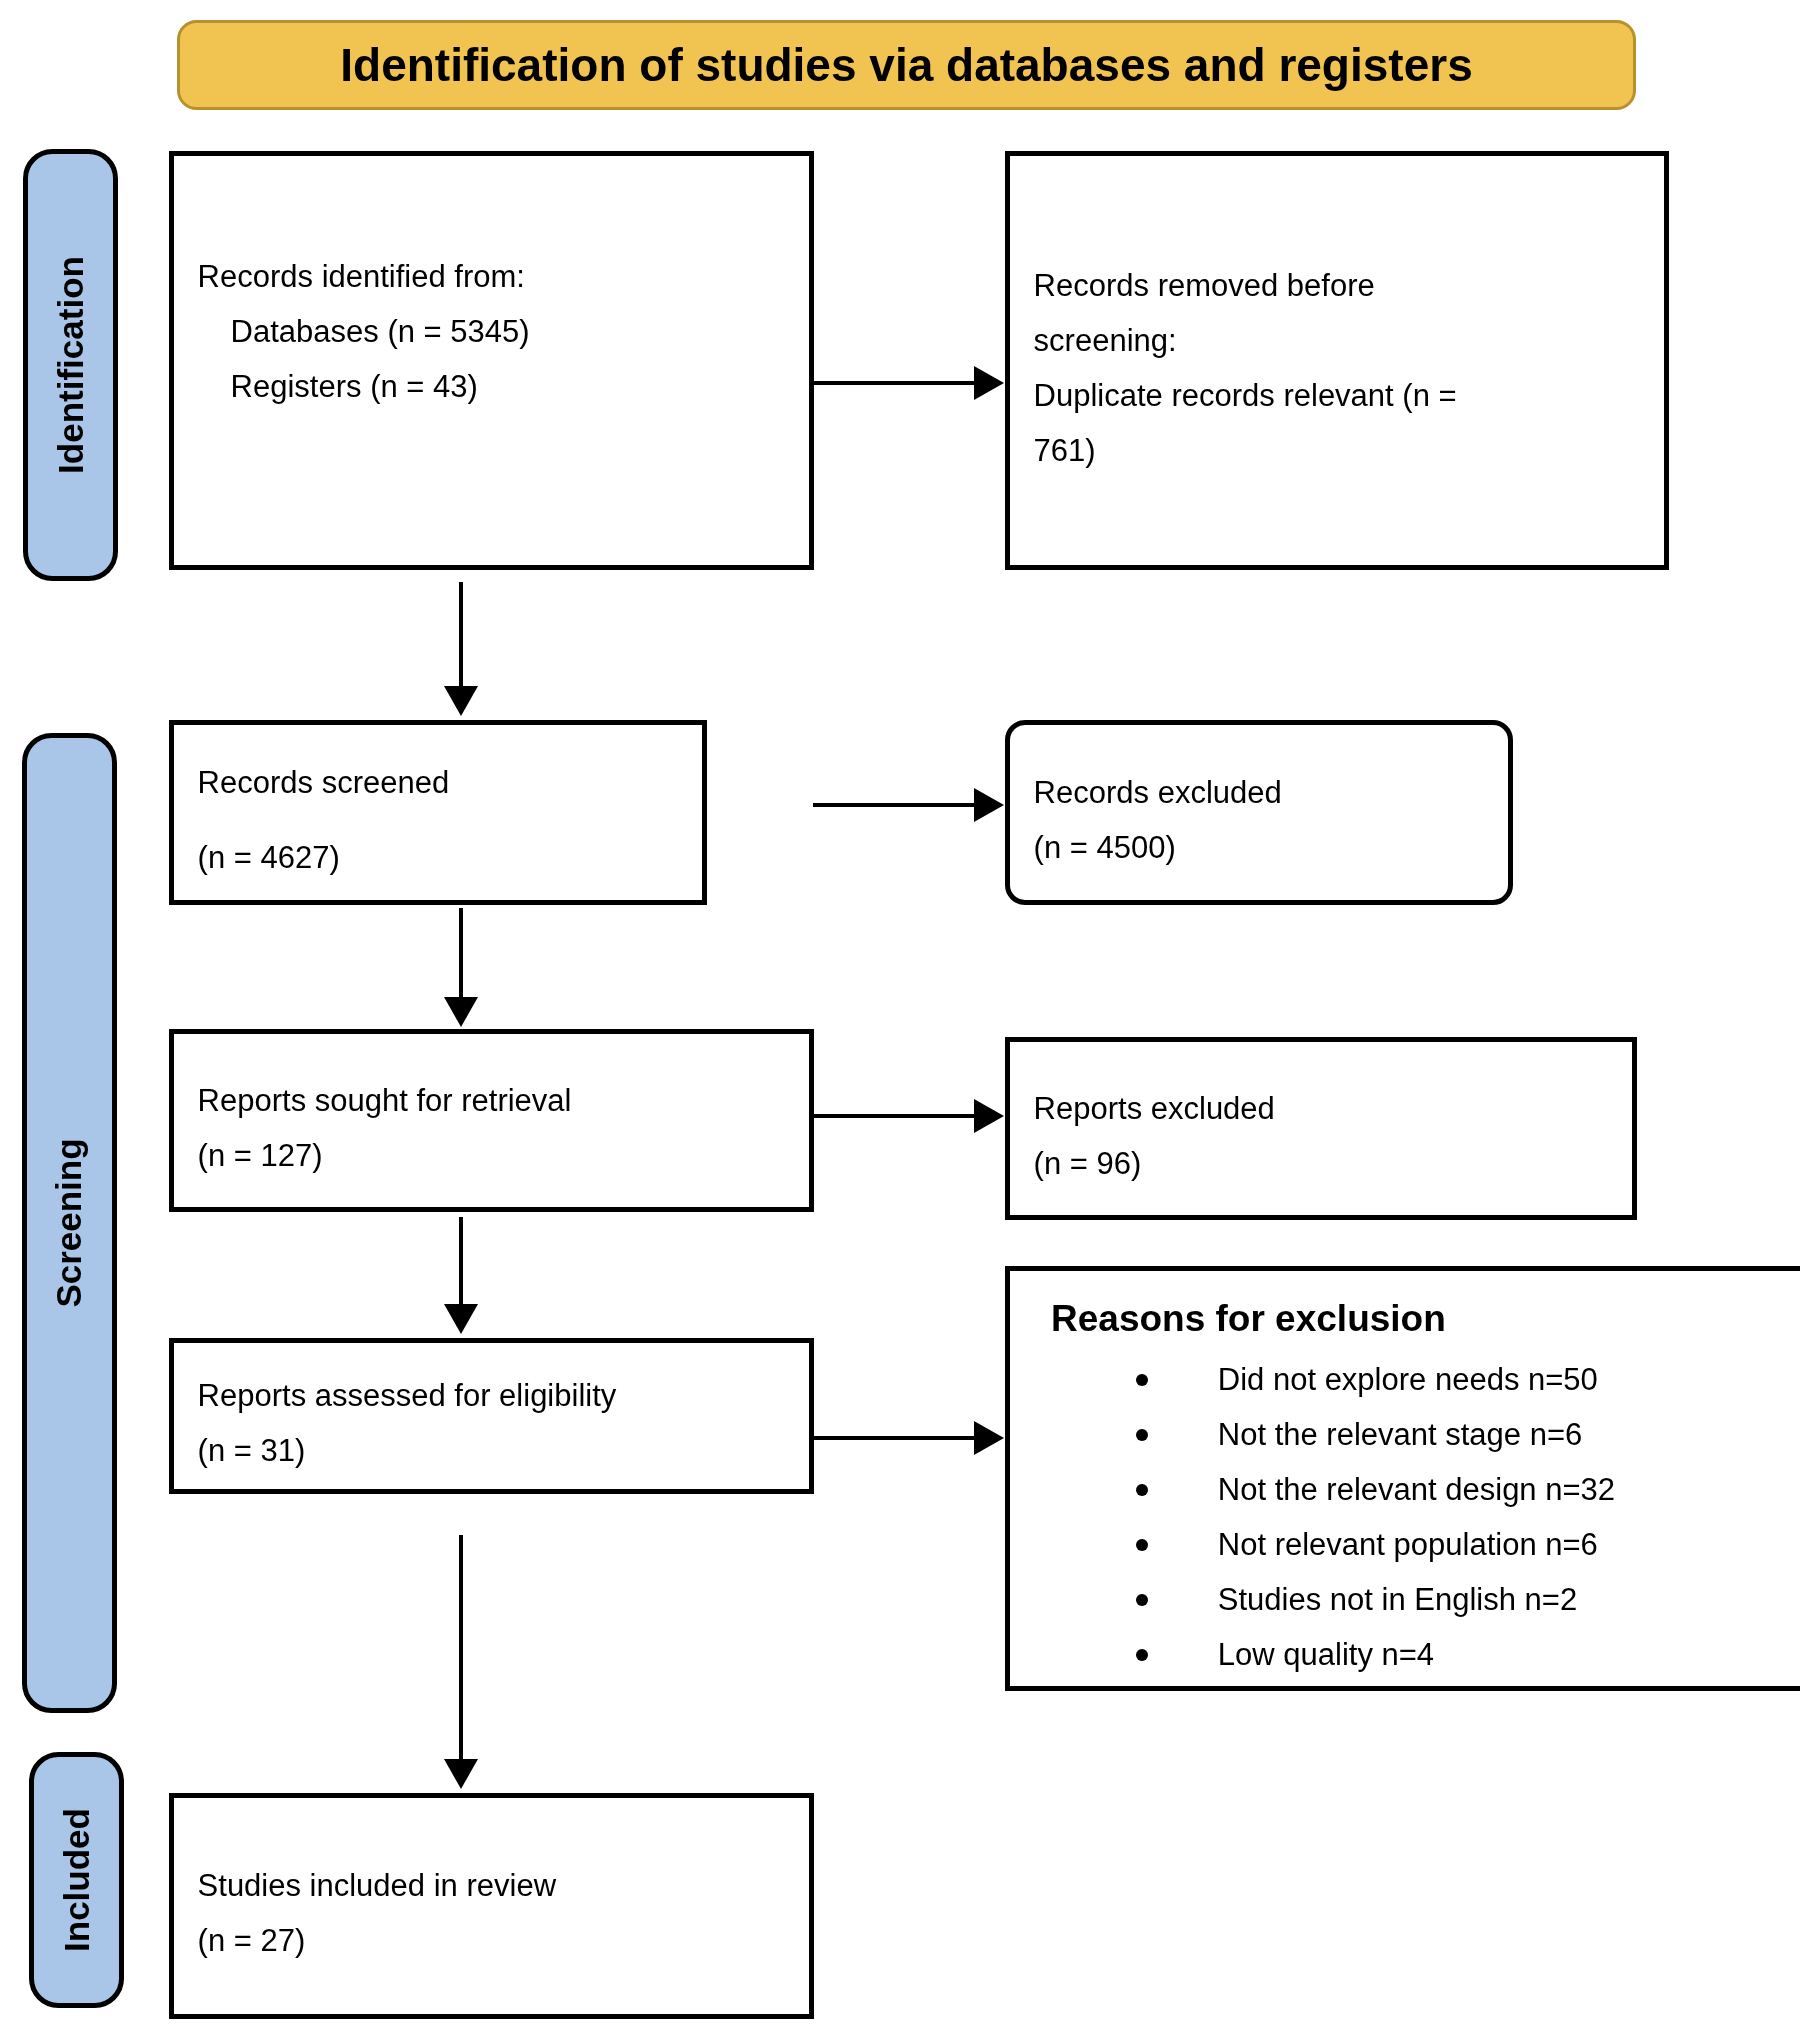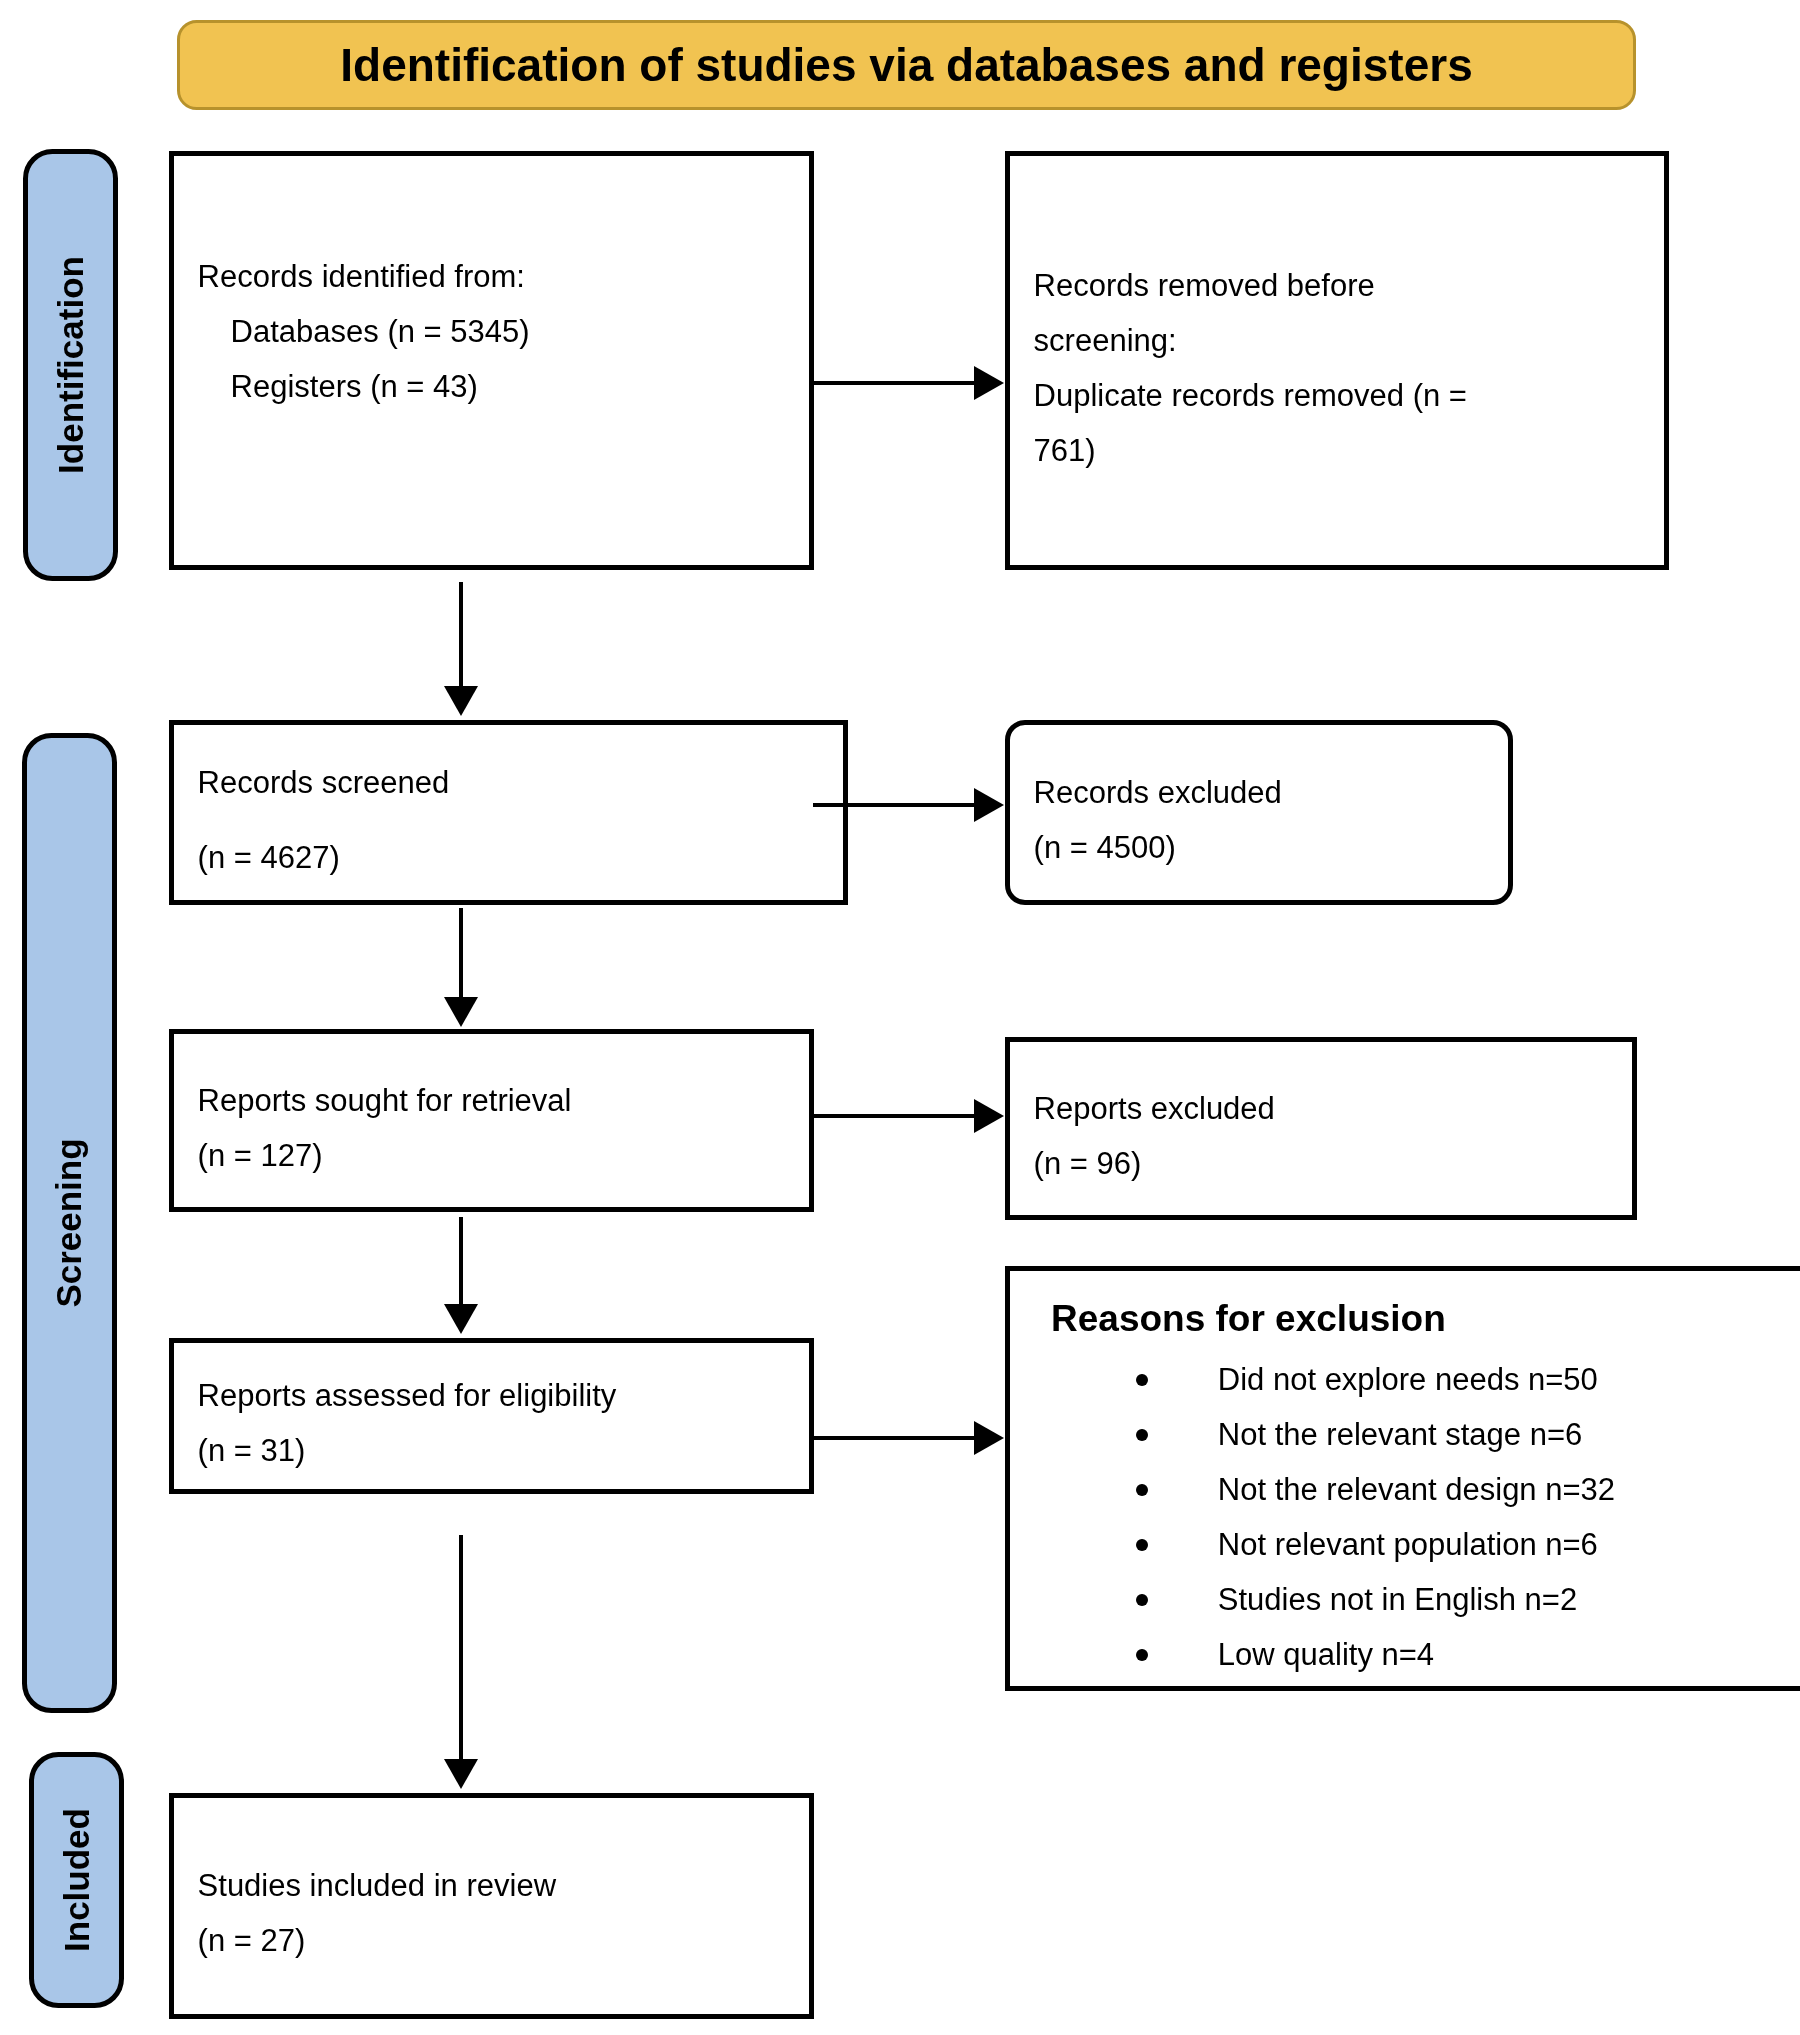--- a/index.html
+++ b/index.html
@@ -53,21 +53,21 @@
     background:var(--paper);
     border:5.9px solid var(--ink);
     display:flex;flex-direction:column;justify-content:center;
     padding:13px 19.6px 13px 23.6px;
     font-size:31px;line-height:41px;
   }
   .box .line{white-space:nowrap;margin-top:14px;}
   .box .line.indent{padding-left:33px;}
   #box-records-identified{left:169px;top:151px;width:645px;height:419px;padding-bottom:85px;}
   #box-records-removed{left:1005px;top:151px;width:664px;height:419px;}
-  #box-records-screened{left:169px;top:720px;width:679px;height:185px;gap:20px;}
+  #box-records-screened{left:169px;top:720px;width:538px;height:185px;gap:20px;}
   #box-records-excluded{left:1005px;top:720px;width:508px;height:185px;border-radius:20px;}
   #box-reports-sought{left:169px;top:1029px;width:645px;height:183px;}
   #box-reports-excluded{left:1005px;top:1037px;width:632px;height:183px;}
   #box-reports-assessed{left:169px;top:1338px;width:645px;height:156px;}
   #box-studies-included{left:169px;top:1793px;width:645px;height:226px;}
   
   #box-reasons{
     left:1005px;top:1266px;width:932px;height:425px;
     justify-content:flex-start;
     padding:23.6px 19.6px 13px 41px;
@@ -117,21 +117,21 @@
 
   <div class="box" id="box-records-identified">
     <div class="line">Records identified from:</div>
     <div class="line indent">Databases (n = 5345)</div>
     <div class="line indent">Registers (n = 43)</div>
   </div>
 
   <div class="box" id="box-records-removed">
     <div class="line">Records removed before</div>
     <div class="line">screening:</div>
-    <div class="line">Duplicate records removed (n =</div>
+    <div class="line">Duplicate records relevant (n =</div>
     <div class="line">761)</div>
   </div>
 
   <div class="box" id="box-records-screened">
     <div class="line">Records screened</div>
     <div class="line">(n = 4627)</div>
   </div>
 
   <div class="box" id="box-records-excluded">
     <div class="line">Records excluded</div>

